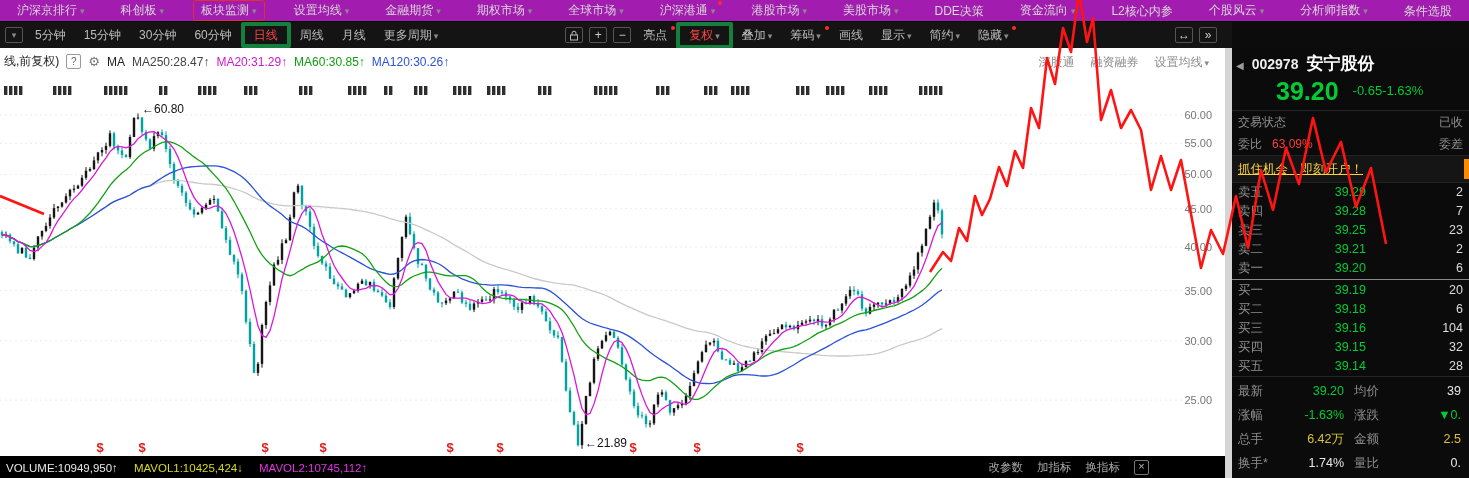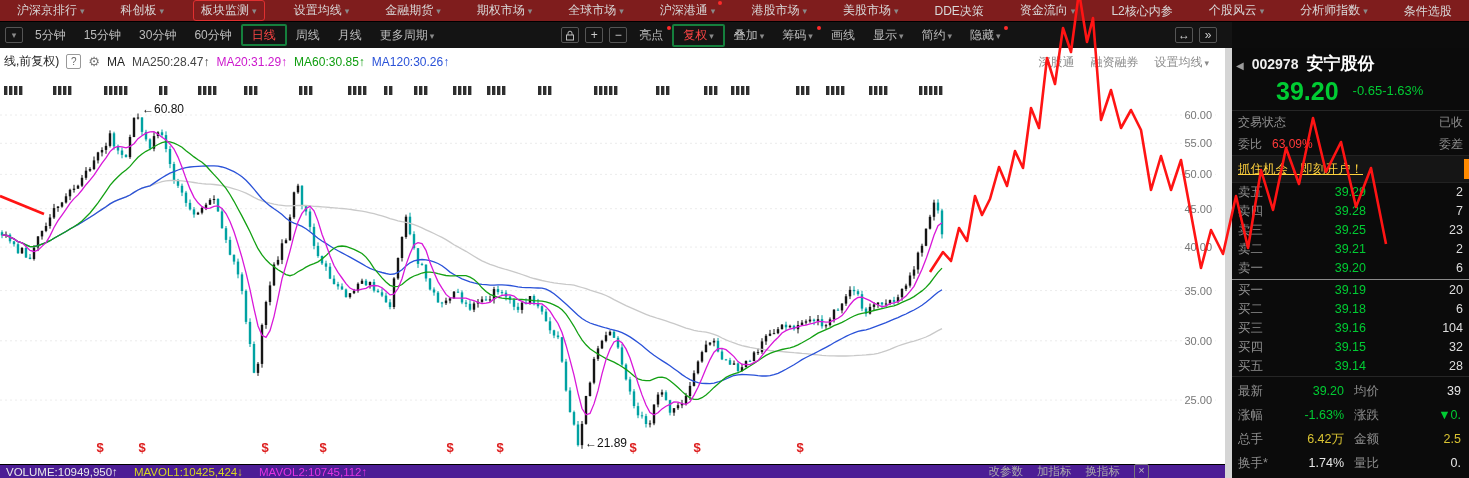--- a/index.html
+++ b/index.html
@@ -1,31 +1,31 @@
 <!DOCTYPE html>
 <html><head>
 <meta charset="utf-8">
 <style>
   html,body{margin:0;padding:0;width:1469px;height:478px;overflow:hidden;background:#0c0c0c;
     font-family:"Liberation Sans","DejaVu Sans",sans-serif;}
   .app{position:relative;width:1469px;height:478px;}
 
   
-  .menubar{height:22px;background:#7f1d1d;border-bottom:1px solid #000;display:flex;align-items:center;
+  .menubar{height:22px;background:#a21caf;border-bottom:1px solid #000;display:flex;align-items:center;
     justify-content:space-between;color:#d8d8d8;font-size:12px;padding:0 10px;box-sizing:border-box;}
   .mi{position:relative;padding:1px 7px;cursor:pointer;white-space:nowrap;line-height:16px;}
   .mi.caret::after{content:"▾";color:#8a8a8a;margin-left:3px;font-size:9px;}
   .mi.has-dot::before{content:"";position:absolute;top:0;right:0;width:4px;height:4px;border-radius:50%;background:#ff2a2a;}
   .mi.outlined{border:1px solid #e03030;border-radius:3px;}
 
   
   .toolbar{width:1232px;height:26px;background:#141414;display:flex;align-items:center;font-size:12px;
     color:#bdbdbd;padding:0 2px;box-sizing:border-box;}
   .pbtn,.abtn{position:relative;padding:1px 9px;cursor:pointer;white-space:nowrap;line-height:16px;}
-  .pbtn.active,.abtn.active{color:#ff4545;border:2px solid #15803d;border-radius:2px;}
+  .pbtn.active,.abtn.active{color:#ff4545;border:4px solid #15803d;border-radius:2px;}
   .pbtn.caret::after,.abtn.caret::after{content:"▾";color:#8a8a8a;margin-left:2px;font-size:9px;}
   .abtn.has-dot::before{content:"";position:absolute;top:0;right:1px;width:4px;height:4px;border-radius:50%;background:#ff2a2a;}
   .tool-box{min-width:18px;height:16px;border:1px solid #555;border-radius:2px;display:inline-flex;align-items:center;
     justify-content:center;margin:0 3px;cursor:pointer;color:#ccc;font-size:12px;line-height:14px;padding:0 2px;box-sizing:border-box;}
   .lock-gap{margin-left:118px;}
   .tb-right{margin-left:auto;margin-right:10px;display:flex;}
   .caret-g{color:#8a8a8a;font-size:9px;}
   .contents{display:contents;}
 
   
@@ -34,21 +34,21 @@
   #chart-svg{position:absolute;top:0;left:0;}
   .chart-head{position:absolute;top:5px;left:4px;z-index:5;display:flex;align-items:center;gap:7px;font-size:12px;color:#222;}
   .help-box{width:13px;height:13px;border:1px solid #999;border-radius:2px;color:#666;font-size:10px;
     display:inline-flex;align-items:center;justify-content:center;cursor:pointer;}
   .gear{color:#777;cursor:pointer;font-size:13px;}
   .c250{color:#444;}.c20{color:#cc17cc;}.c60{color:#0f9d0f;}.c120{color:#2a52d8;}
   .chart-links{position:absolute;top:6px;right:16px;z-index:5;display:flex;gap:16px;font-size:12px;color:#8a8a8a;}
   .clink{cursor:pointer;}
   .clink.caretg::after{content:"▾";color:#8a8a8a;margin-left:2px;font-size:9px;}
 
-  .vol-bar{position:absolute;left:0;bottom:0;width:100%;height:14px;background:#4c1d95;border-top:1px solid #000;
+  .vol-bar{position:absolute;left:0;bottom:0;width:100%;height:22px;background:#000000;border-top:1px solid #000;
     display:flex;align-items:center;gap:16px;font-size:11.5px;padding:0 6px;box-sizing:border-box;z-index:6;}
   .vol-white{color:#e8e8e8;}.vol-yellow{color:#d8d820;}.vol-magenta{color:#e233e2;}
   .vb-right{margin-left:auto;margin-right:70px;display:flex;gap:14px;align-items:center;color:#aaa;}
   .vb-link{cursor:pointer;}
   .vb-close{width:13px;height:13px;border:1px solid #777;border-radius:2px;color:#bbb;line-height:11px;
     text-align:center;cursor:pointer;font-size:11px;}
 
   .scrollstrip{width:7px;height:430px;background:#d5d5d5;flex:0 0 auto;cursor:pointer;}
 
   

